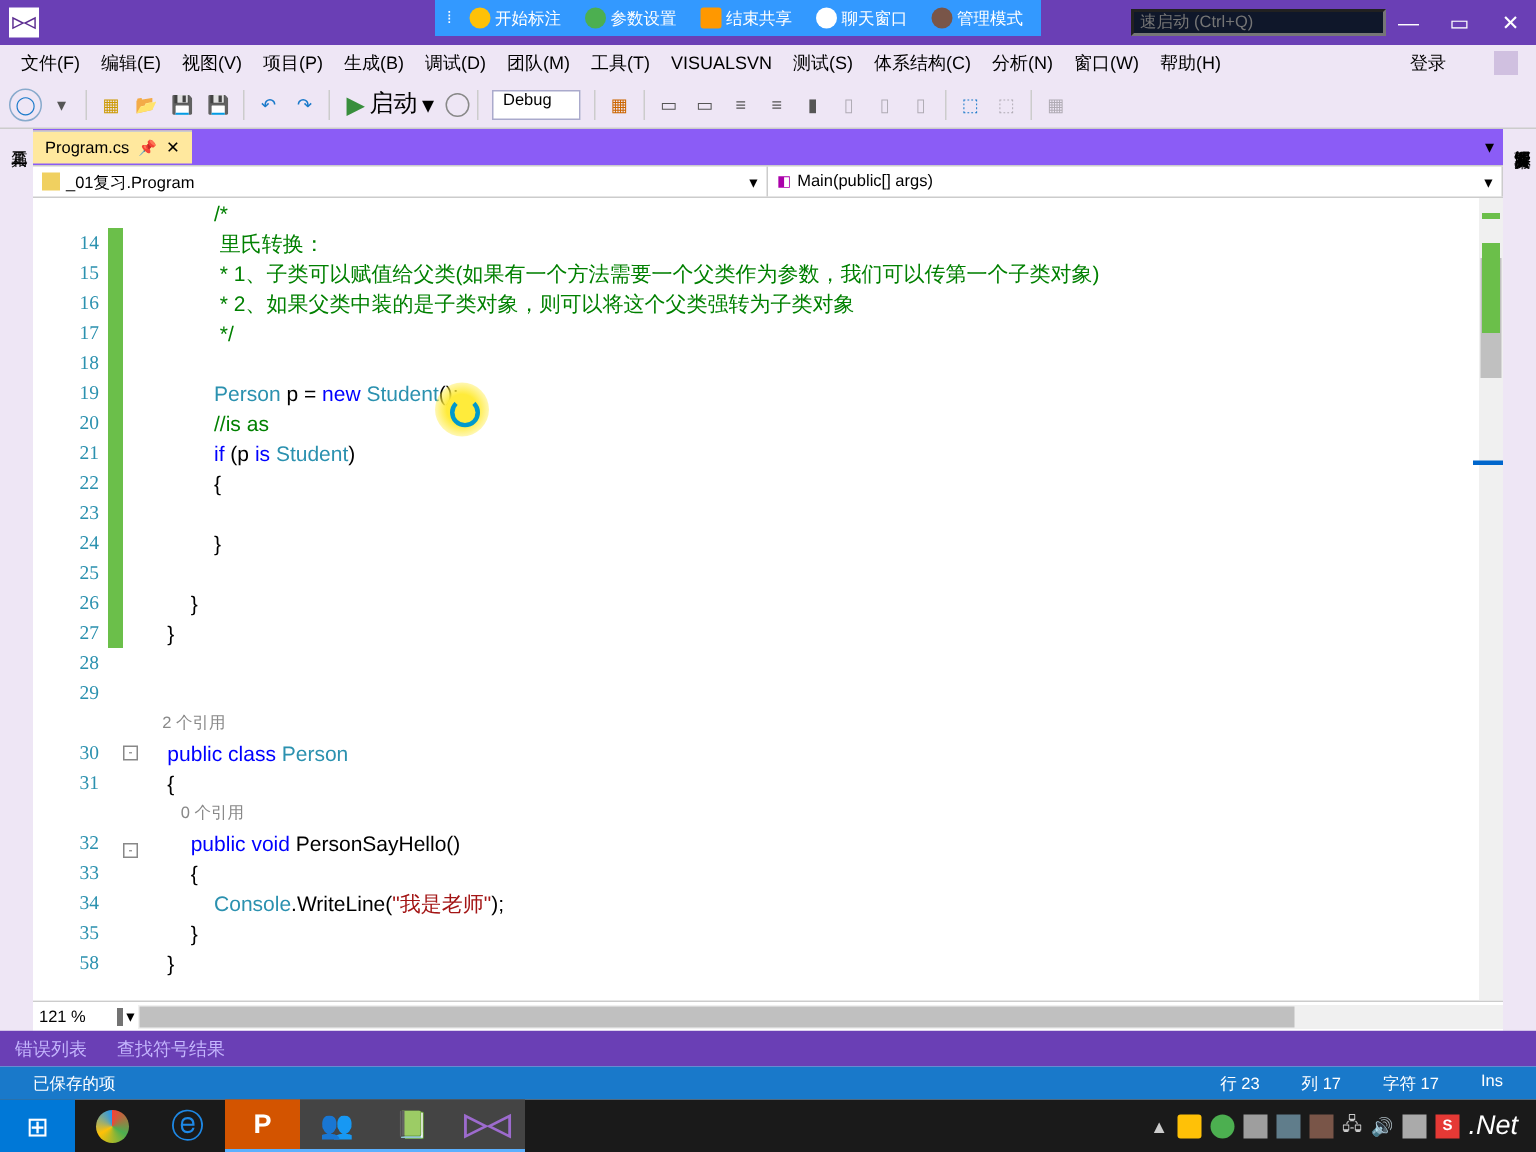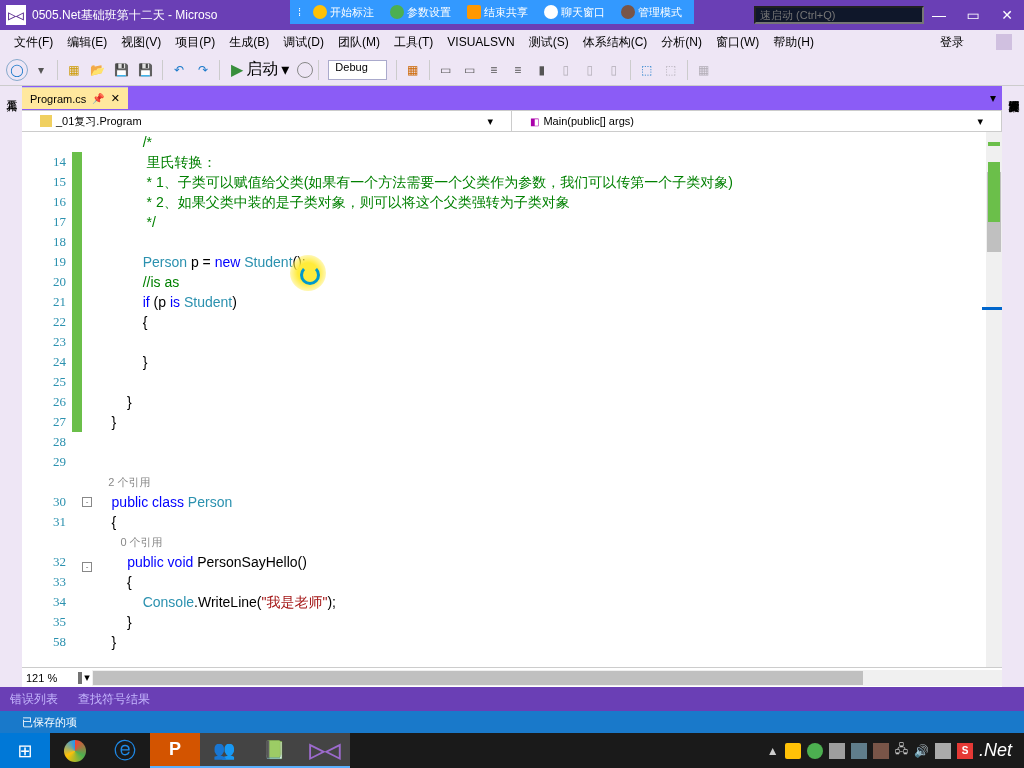--- a/index.html
+++ b/index.html
@@ -29,21 +29,21 @@
 .main-area { display: flex; height: calc(768px - 30px - 24px - 32px - 24px - 22px - 35px); }
 .vtab-left, .vtab-right { width: 22px; background: #eee6f5; writing-mode: vertical-rl; font-size: 11px; padding: 6px 3px; text-align: left; }
 .vtab-right { background: #eee6f5; }
 
 .editor-wrap { flex: 1; display: flex; flex-direction: column; background: #fff; }
 .doc-tabs { height: 24px; background: #8b5cf6; display: flex; align-items: center; gap: 32px; }
 .doc-tab { background: #ffe89e; height: 22px; padding: 0 8px; font-size: 11px; display: flex; align-items: center; gap: 6px; border-top: 1px solid #ccc; }
 .pin { font-size: 10px; }
 
 .nav-dd-row { height: 22px; background: #fff; display: flex; border-bottom: 1px solid #ccc; border-top: 1px solid #ccc; }
-.nav-dd { flex: 1; border-right: 1px solid #ccc; font-size: 11px; padding: 2px 18px; display: flex; align-items: center; gap: 4px; }
+.nav-dd { flex: 1; border-right: 1px solid #ccc; font-size: 11px; padding: 2px 6px; display: flex; align-items: center; gap: 4px; }
 .dd-icon { width: 12px; height: 12px; background: #f0d060; display: inline-block; }
 
 .code-area { flex: 1; display: flex; overflow: hidden; position: relative; font-family: Consolas, monospace; font-size: 14px; }
 .gutter { width: 50px; background: #fff; text-align: right; padding-right: 6px; }
 .gutter-line { height: 20px; line-height: 20px; color: #2b91af; font-size: 13px; font-family: Liberation Serif, serif; }
 .indicator { width: 10px; background: #fff; }
 .ind { height: 20px; }
 .ind.green { background: #6bbf4a; }
 .fold { width: 14px; }
 .fold-box { width: 10px; height: 10px; border: 1px solid #888; font-size: 8px; line-height: 8px; text-align: center; margin-top: 5px; color: #666; }
@@ -77,21 +77,20 @@
 .task-btn.active { background: #444; border-bottom: 2px solid #5bb0ff; }
 .tray { margin-left: auto; display: flex; align-items: center; gap: 6px; padding-right: 8px; font-size: 12px; color: #ccc; }
 .tray-icon { width: 16px; height: 16px; display: inline-block; }
 .net-label { color: #fff; font-size: 18px; font-style: italic; padding-right: 4px; }
 </style>
 </head>
 <body>
 
 <div class="titlebar">
   <span class="vs-icon">▷◁</span>
-  <span>0505.Net基础班第十二天 - Microso</span>
   <input class="quicklaunch" placeholder="速启动 (Ctrl+Q)" style="">
   <div class="winbtns">
     <div class="winbtn">—</div>
     <div class="winbtn">▭</div>
     <div class="winbtn">✕</div>
   </div>
 </div>
 
 <div class="floatbar">
   <span style="padding:0 4px">⁞</span>
@@ -306,20 +305,26 @@
   <div class="vtab-right">解决方案资源管理器</div>
 </div>
 
 <div class="bottom-tabs">
   <div class="bt-item">错误列表</div>
   <div class="bt-item">查找符号结果</div>
 </div>
 
 <div class="statusbar">
   <span class="status-seg">已保存的项</span>
+  <div class="status-right">
+    <span class="status-seg">行 23</span>
+    <span class="status-seg">列 17</span>
+    <span class="status-seg">字符 17</span>
+    <span class="status-seg">Ins</span>
+  </div>
 </div>
 
 <div class="taskbar">
   <div class="task-btn" style="background:#0078d7">⊞</div>
   <div class="task-btn">
       <span style="width:22px;height:22px;border-radius:50%;background:conic-gradient(#f44336,#4caf50,#ffc107,#2196f3);display:inline-block"></span>
     </div>
   <div class="task-btn" style="color:#1e88e5;font-size:22px">ⓔ</div>
   <div class="task-btn active" style="background:#d35400;color:#fff;font-weight:bold">P</div>
   <div class="task-btn active">

